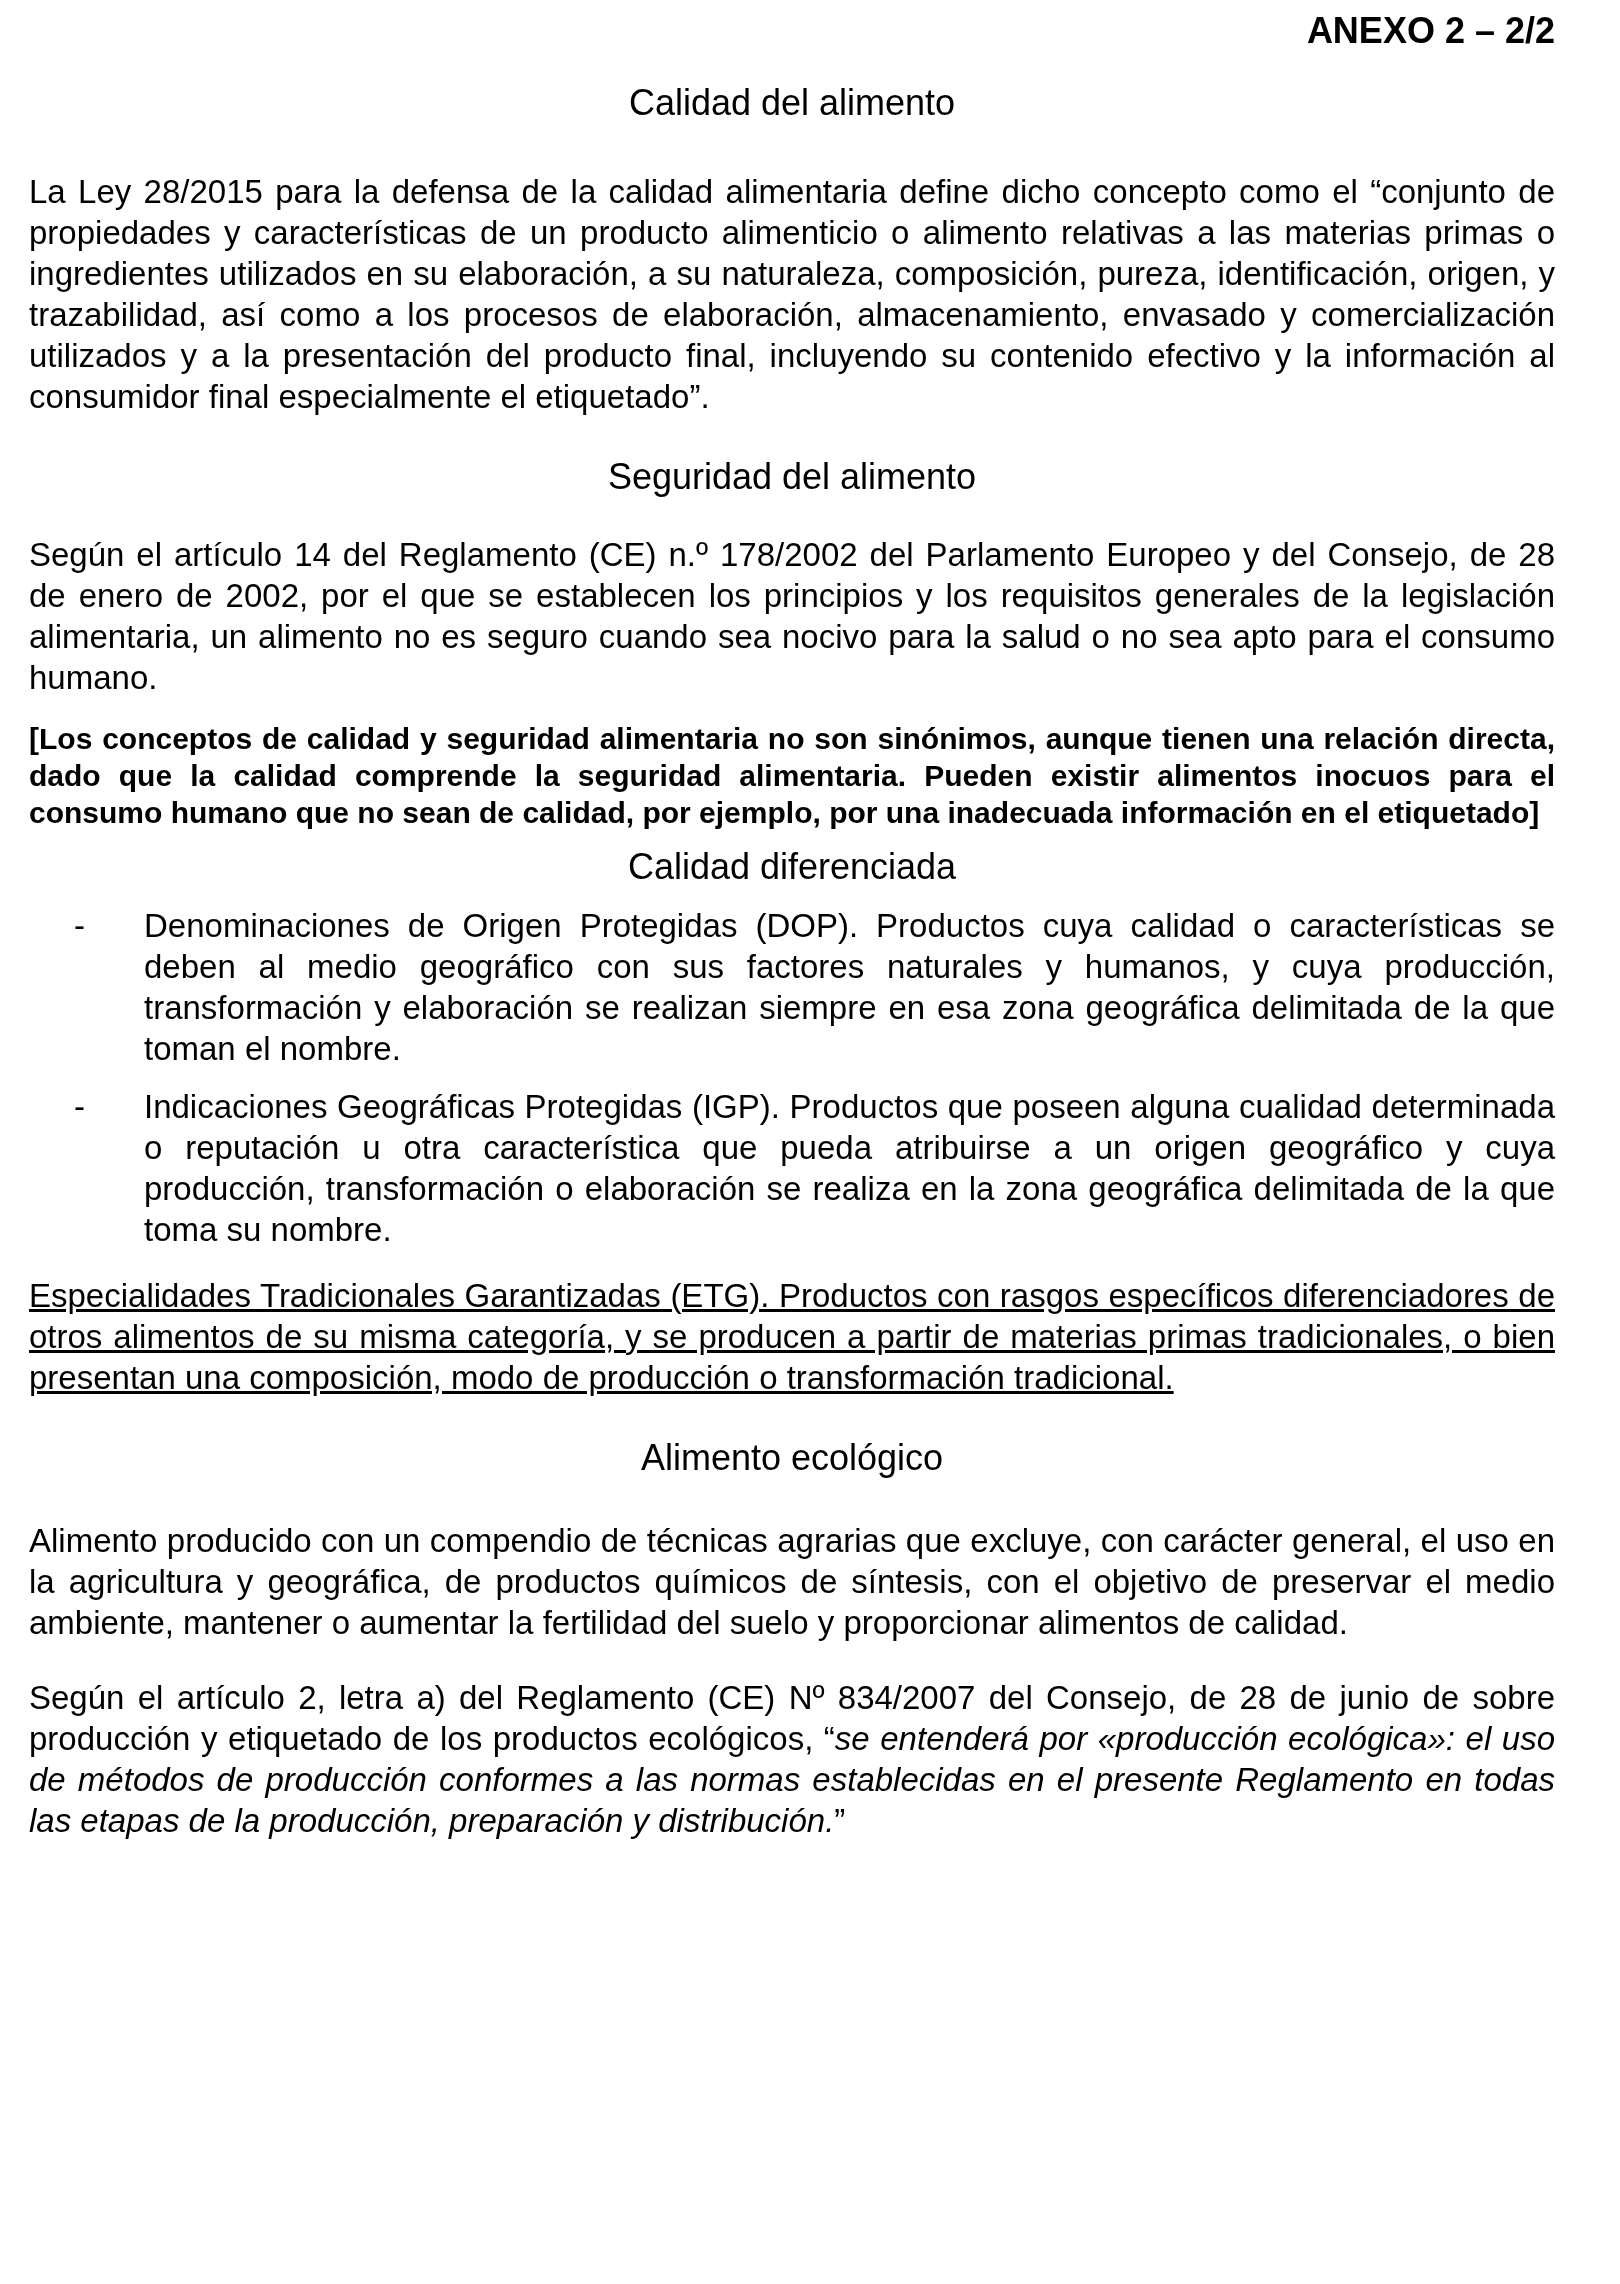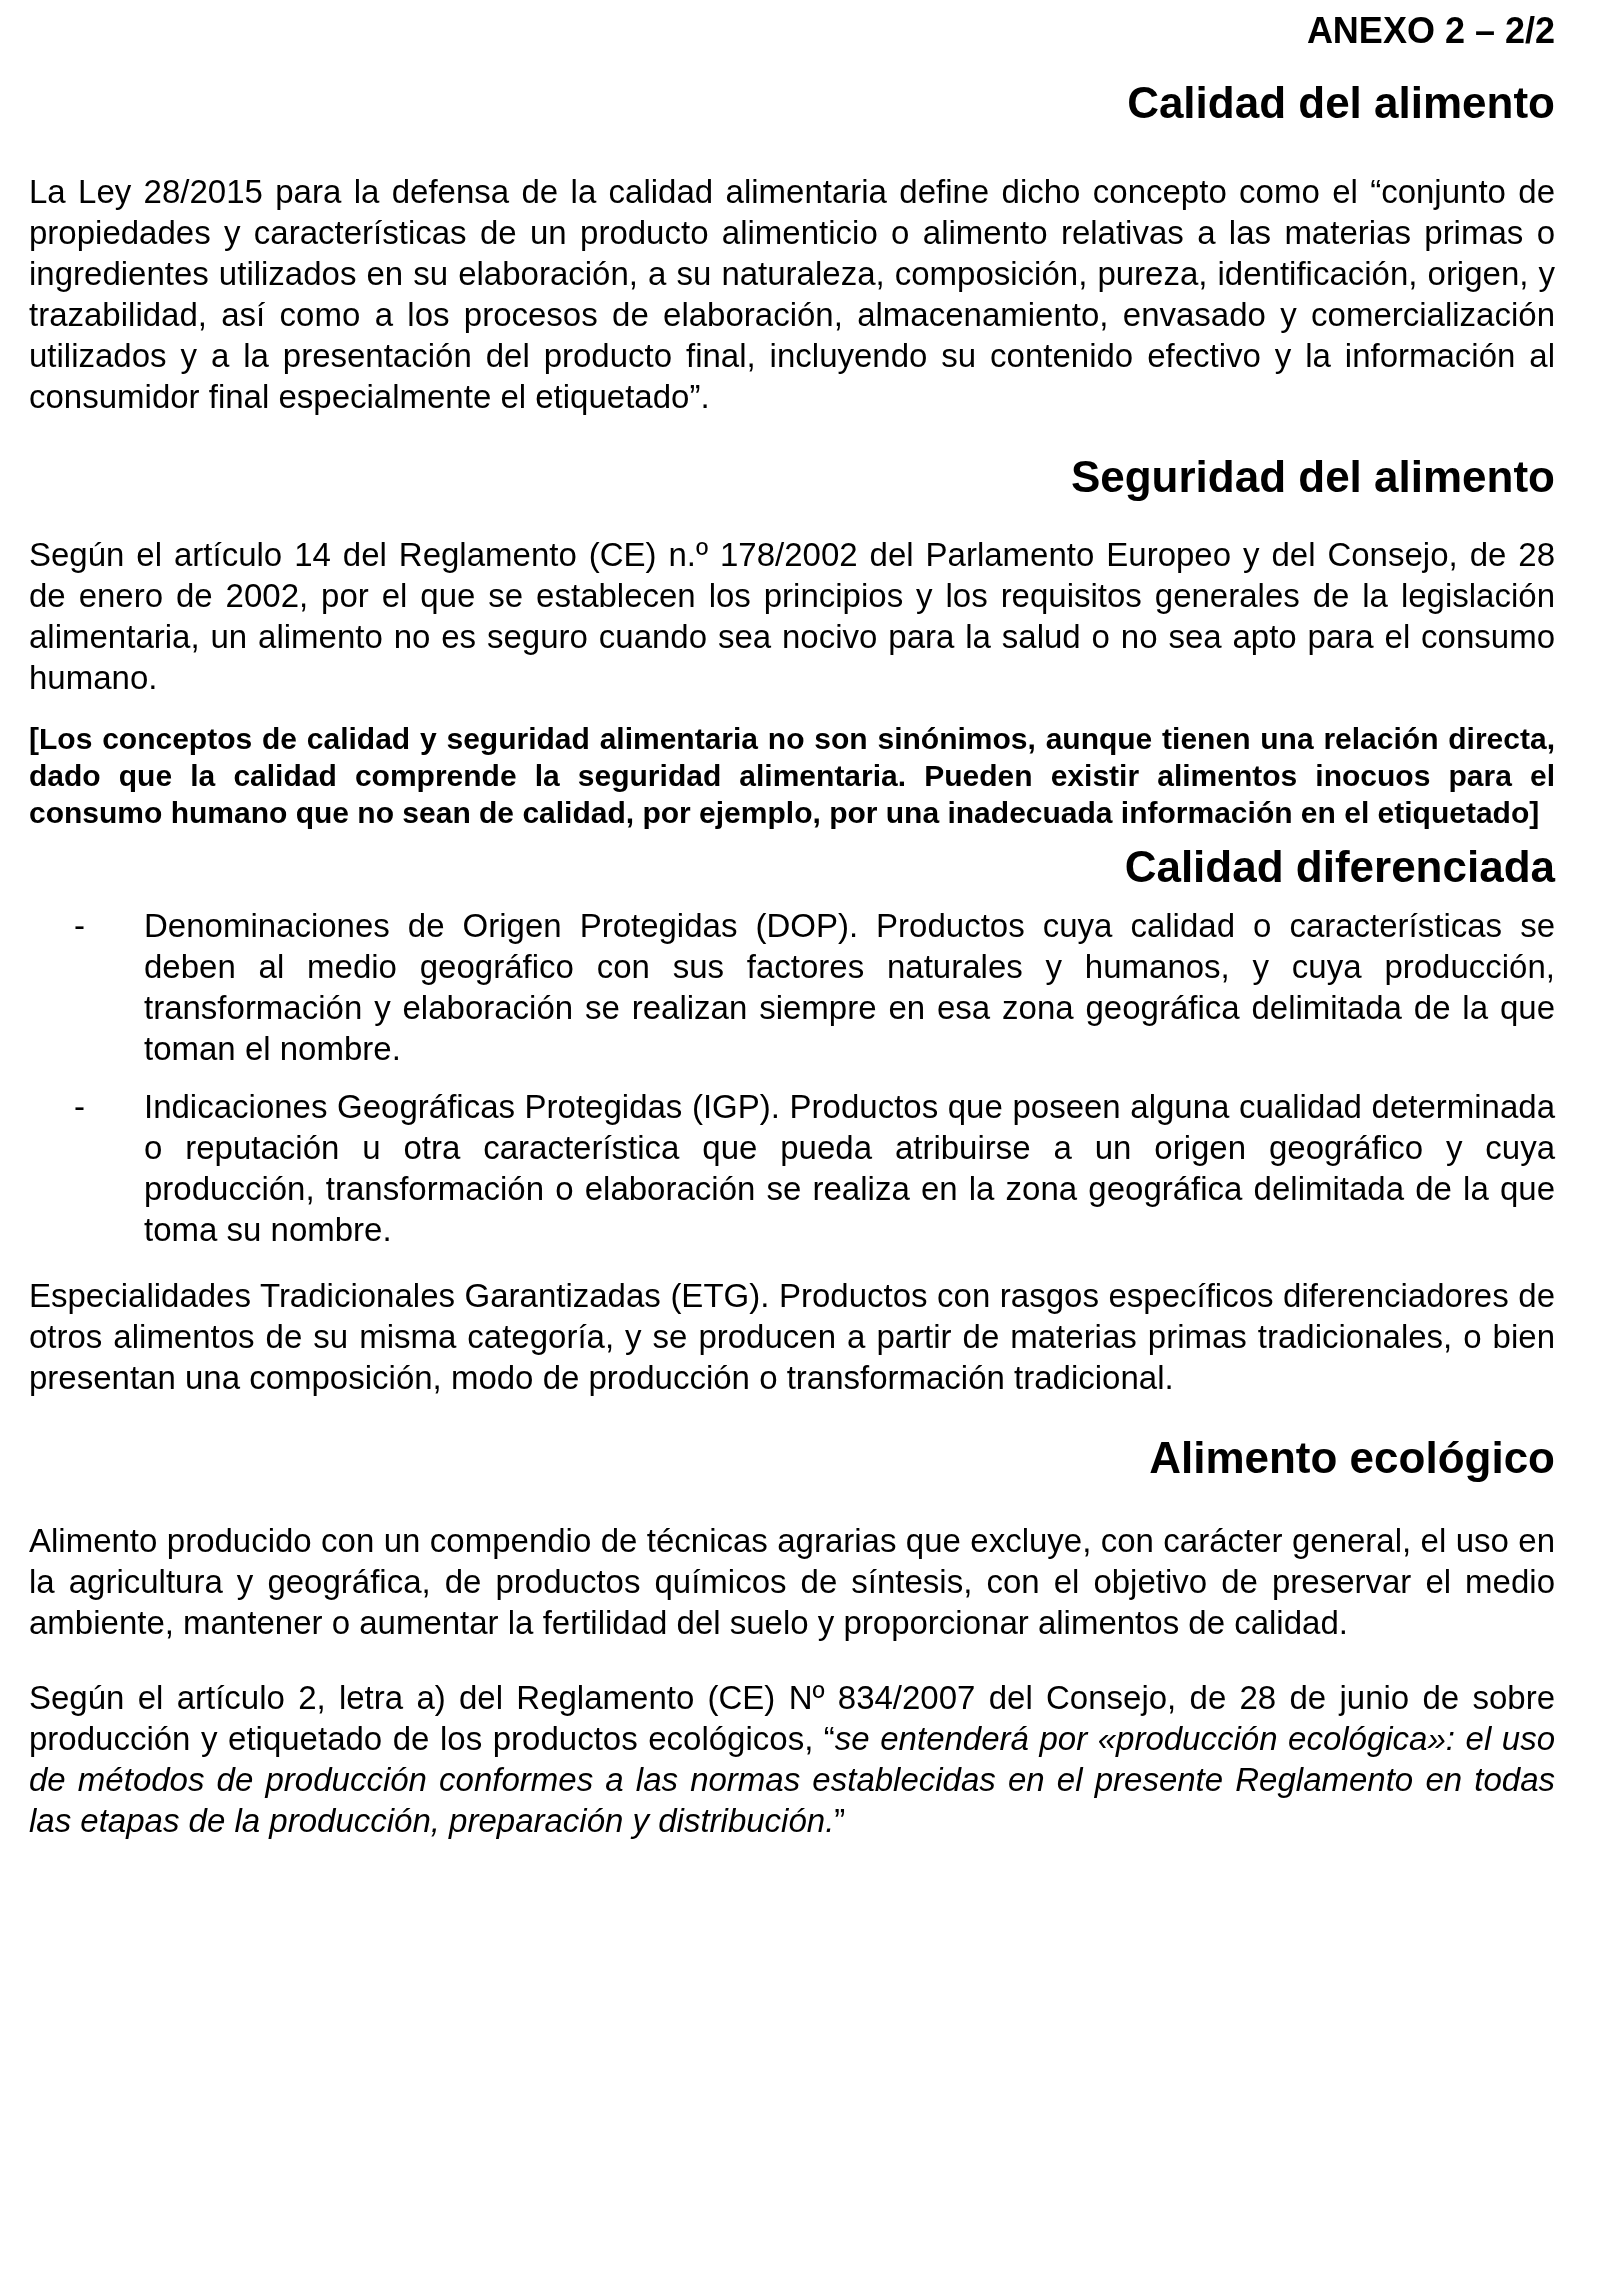--- a/index.html
+++ b/index.html
@@ -17,24 +17,24 @@
     height: 2284px;
     padding: 10px 11px 0 29px;
   }
   .annex-header {
     font-size: 36px;
     line-height: 41px;
     font-weight: bold;
     text-align: right;
   }
   .doc-heading {
-    font-size: 44px;
+    font-size: 36px;
     line-height: 41px;
-    font-weight: bold;
-    text-align: right;
+    font-weight: normal;
+    text-align: center;
   }
   .body-par {
     font-size: 33px;
     line-height: 41px;
     text-align: justify;
   }
   .note-par {
     font-size: 30px;
     line-height: 37px;
     text-align: justify;
@@ -53,21 +53,21 @@
   
   .h-calidad       { margin-top: 31px; }
   .p-calidad       { margin-top: 48px; }
   .h-seguridad     { margin-top: 39px; }
   .p-seguridad     { margin-top: 37px; }
   .p-note          { margin-top: 22px; }
   .h-diferenciada  { margin-top: 15px; }
   .p-diferenciada  { margin-top: 49px; }
   .li-dop          { margin-top: 18px; }
   .li-igp          { margin-top: 16.5px; }
-  .p-etg           { margin-top: 25px; }
+  .p-etg           { margin-top: 25px; text-decoration: underline; }
   .h-ecologico     { margin-top: 39px; }
   .p-ecologico     { margin-top: 42px; }
   .p-reglamento    { margin-top: 34px; }
 </style>
 </head>
 <body>
 
 <div class="page">
 
   <div class="annex-header">ANEXO 2 – 2/2</div>

